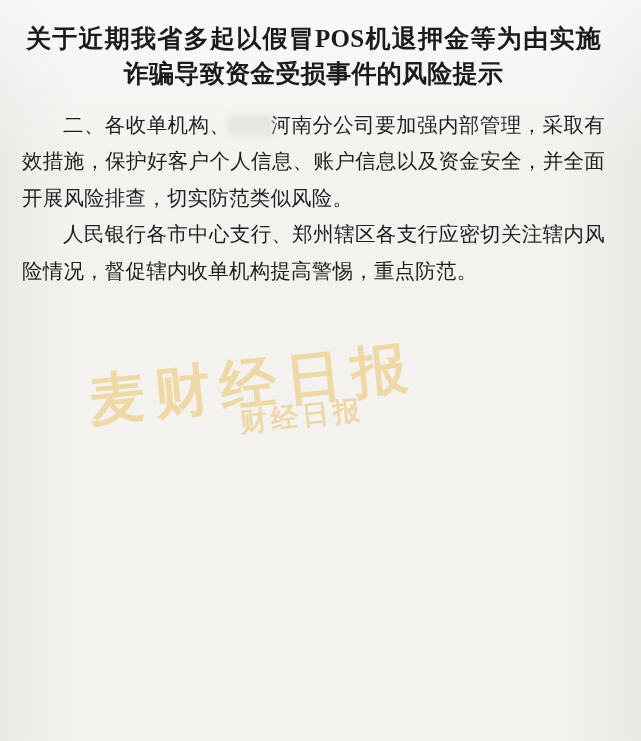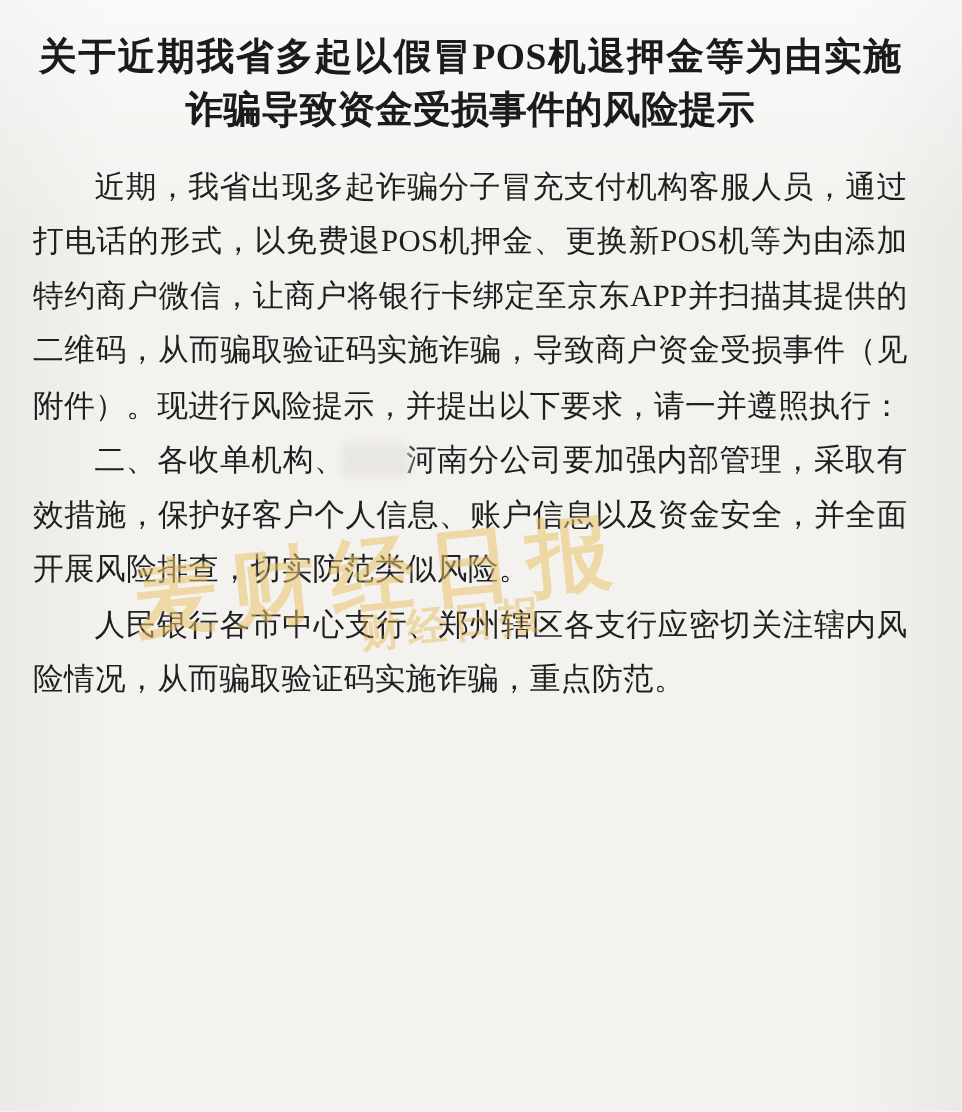--- a/index.html
+++ b/index.html
@@ -115,18 +115,17 @@
 <div class="page">
 
   <div class="doc-title">关于近期我省多起以假冒POS机退押金等为由实施诈骗导致资金受损事件的风险提示</div>
 
   <div class="watermark">
     <span class="watermark-text">麦财经日报</span>
   </div>
   <div class="watermark-sub">财经日报</div>
 
   <div class="body-block">
-    <p class="para">近期，我省出现多起诈骗分子冒充支付机构客服人员，通过打电话的形式，以免费退POS机押金、更换新POS机等为由添加特约商户微信，让商户将银行卡绑定至京东APP并扫描其提供的二维码，从而骗取验证码实施诈骗，导致商户资金受损事件（见附件）。现进行风险提示，并提出以下要求，请一并遵照执行：</p>
     <p class="para">二、各收单机构、<span class="redact"></span>河南分公司要加强内部管理，采取有效措施，保护好客户个人信息、账户信息以及资金安全，并全面开展风险排查，切实防范类似风险。</p>
-    <p class="para">人民银行各市中心支行、郑州辖区各支行应密切关注辖内风险情况，从而骗取验证码实施诈骗，重点防范。</p>
+    <p class="para">人民银行各市中心支行、郑州辖区各支行应密切关注辖内风险情况，督促辖内收单机构提高警惕，重点防范。</p>
   </div>
 
 </div>
 
 </body></html>

